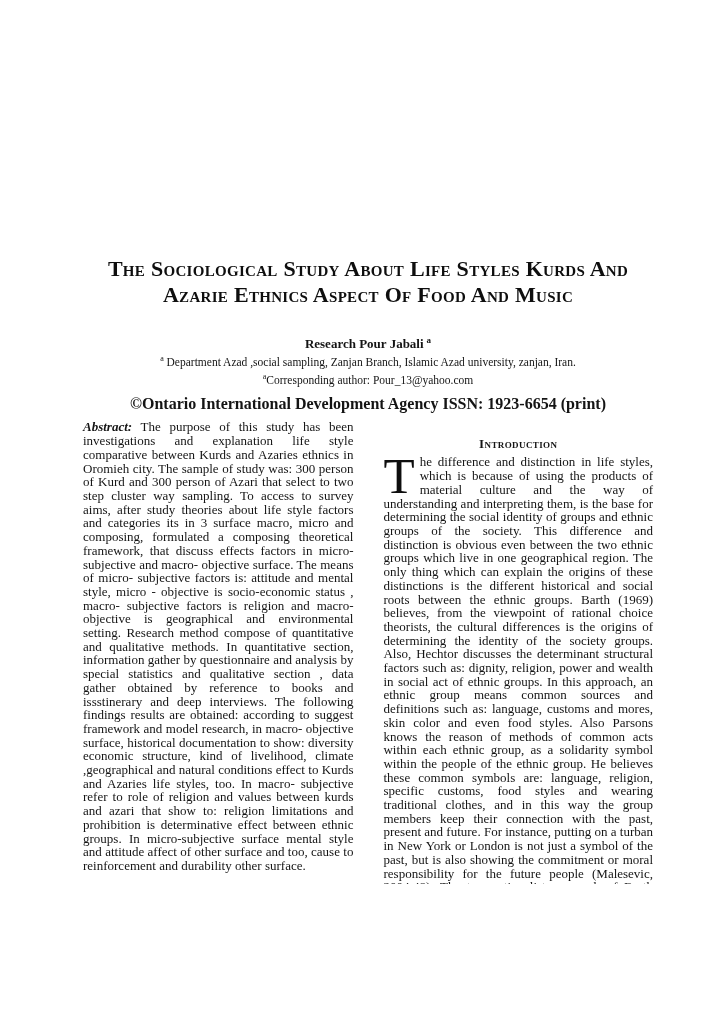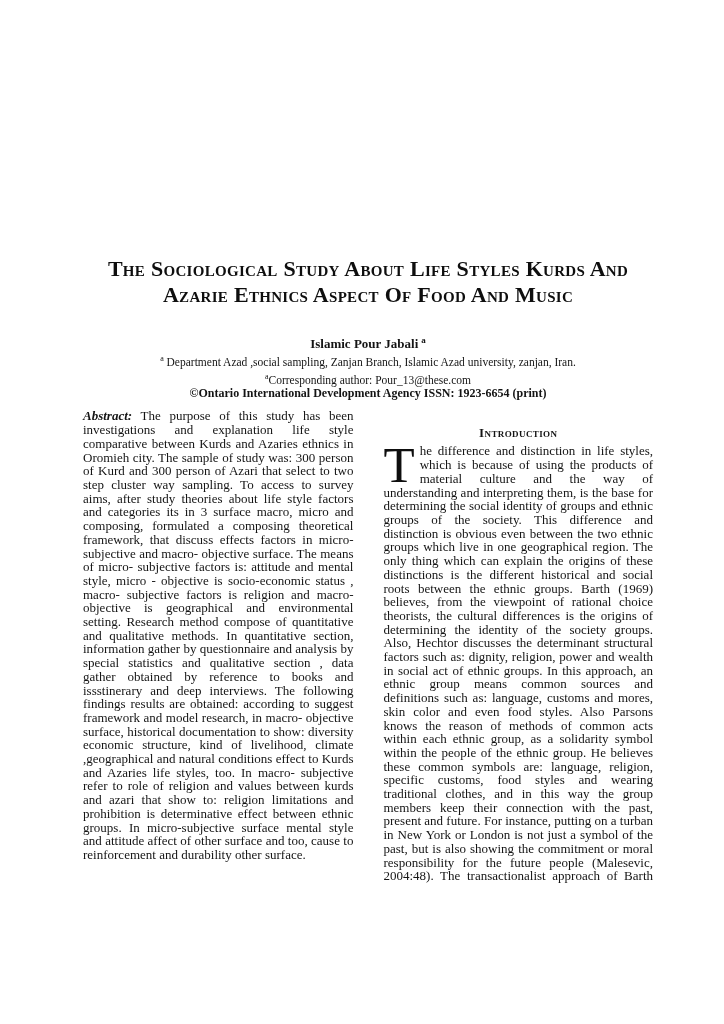--- a/index.html
+++ b/index.html
@@ -36,22 +36,23 @@
     line-height: 16px;
   }
   .author-line sup { font-size: 9px; margin-left: 3px; }
   .affil-line, .corr-line {
     text-align: center;
     font-size: 11.5px;
     line-height: 14.5px;
   }
   .affil-line sup, .corr-line sup { font-size: 8px; }
   .publisher {
+    margin-top: 11px;
     text-align: center;
-    font-size: 12px;
+    font-size: 16px;
     font-weight: bold;
     line-height: 12.5px;
   }
   .columns {
     margin-top: 10px;
     display: flex;
     gap: 30px;
   }
   .col { width: 278px; text-align: justify; font-size: 13px; line-height: 13.7px; }
   .col-right { width: 277px; }
@@ -77,29 +78,29 @@
 </style>
 </head>
 <body>
 
 <div class="page">
   <div class="content">
 
     <h1 class="paper-title">The Sociological Study About Life Styles Kurds And Azarie Ethnics Aspect Of Food And Music</h1>
 
     <div class="author-line">
-      <span>Islamic Pour Jabali</span><sup>a</sup>
+      <span>Research Pour Jabali</span><sup>a</sup>
     </div>
 
     <div class="affil-line">
       <sup>a</sup><span> Department Azad ,social sampling, Zanjan Branch, Islamic Azad university, zanjan, Iran.</span>
     </div>
 
     <div class="corr-line">
-      <sup>a</sup><span>Corresponding author: Pour_13@these.com</span>
+      <sup>a</sup><span>Corresponding author: Pour_13@yahoo.com</span>
     </div>
 
     <div class="publisher">
       <div>©Ontario International Development Agency ISSN: 1923-6654 (print)</div>
     </div>
 
     <div class="columns">
 
       <div class="col col-left">
         <p>

